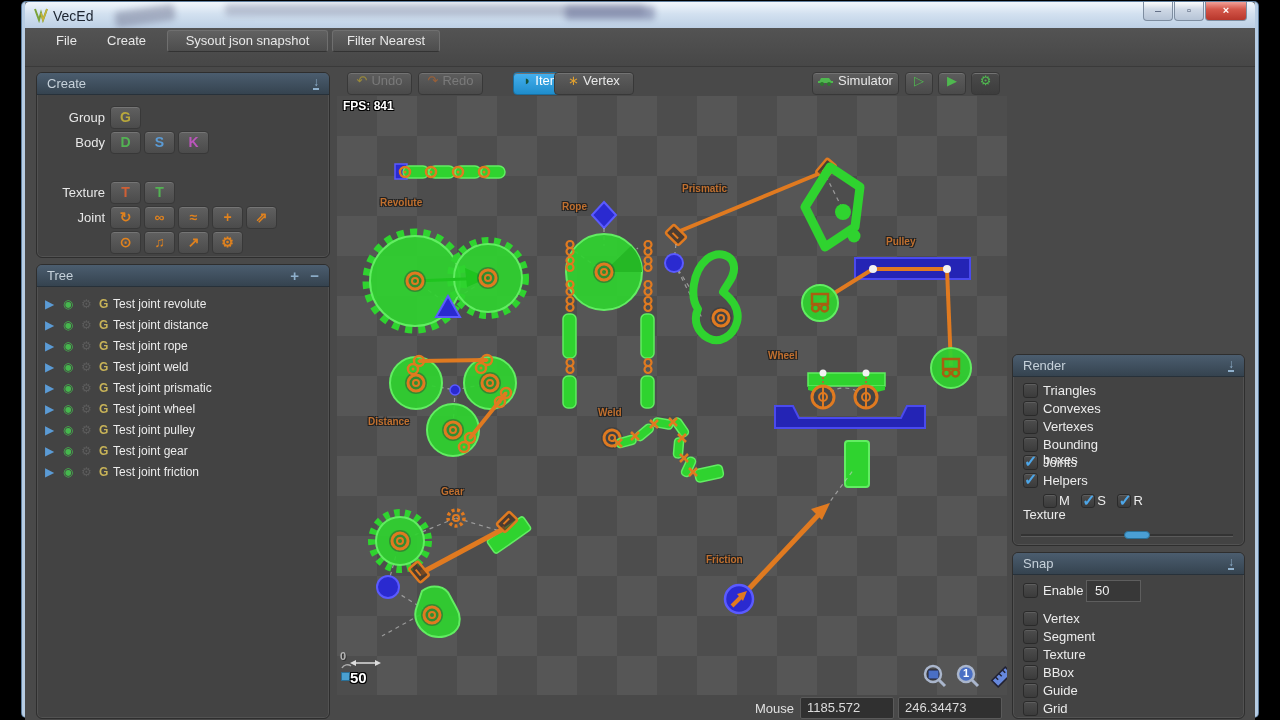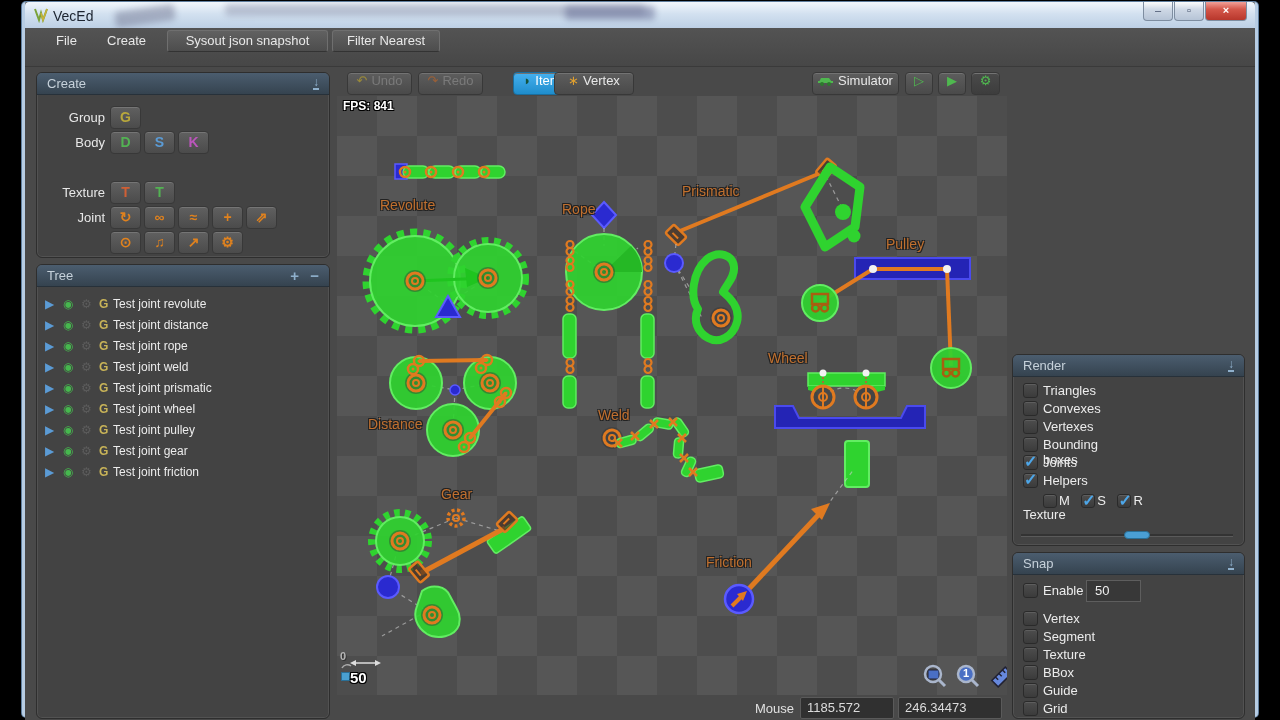--- a/index.html
+++ b/index.html
@@ -80,21 +80,21 @@
   .ic-play{color:#4fb84f}.ic-gear{color:#4fb84f}
 
   
   #canvas { position:absolute; left:312px; top:29px; width:670px; height:599px;
             background-color:#4d4d4d;
             background-image:conic-gradient(#565656 90deg,transparent 90deg 180deg,#565656 180deg 270deg,transparent 270deg);
             background-size:80px 80px; overflow:hidden; }
   #scene { position:absolute; left:0; top:0; }
   #fps { position:absolute; left:6px; top:3px; color:#fff; font-weight:bold; font-size:12px;
          text-shadow:1px 1px 0 #000, -1px 1px 0 #000, 1px -1px 0 #000, -1px -1px 0 #000; }
-  .clabel { position:absolute; color:#c1702f; font-weight:normal; font-size:14px;
+  .clabel { position:absolute; color:#c1702f; font-weight:bold; font-size:10px;
             text-shadow:1px 1px 0 #222, -1px 1px 0 #222, 1px -1px 0 #222, -1px -1px 0 #222; }
   #scale0 { position:absolute; left:3px; top:554px; color:#b5b5b5; font-size:11px; font-weight:bold;
             text-shadow:1px 1px 0 #333; }
   #scale50 { position:absolute; left:13px; top:573px; color:#fff; font-size:15px; font-weight:bold;
              text-shadow:1px 1px 0 #000,-1px -1px 0 #000,1px -1px 0 #000,-1px 1px 0 #000; }
   #scalesq { position:absolute; left:4px; top:576px; width:9px; height:9px; background:#4aa0d0;
              border:1px solid #2a6f96; }
   .zoombtn { position:absolute; width:27px; height:27px; }
 
   

